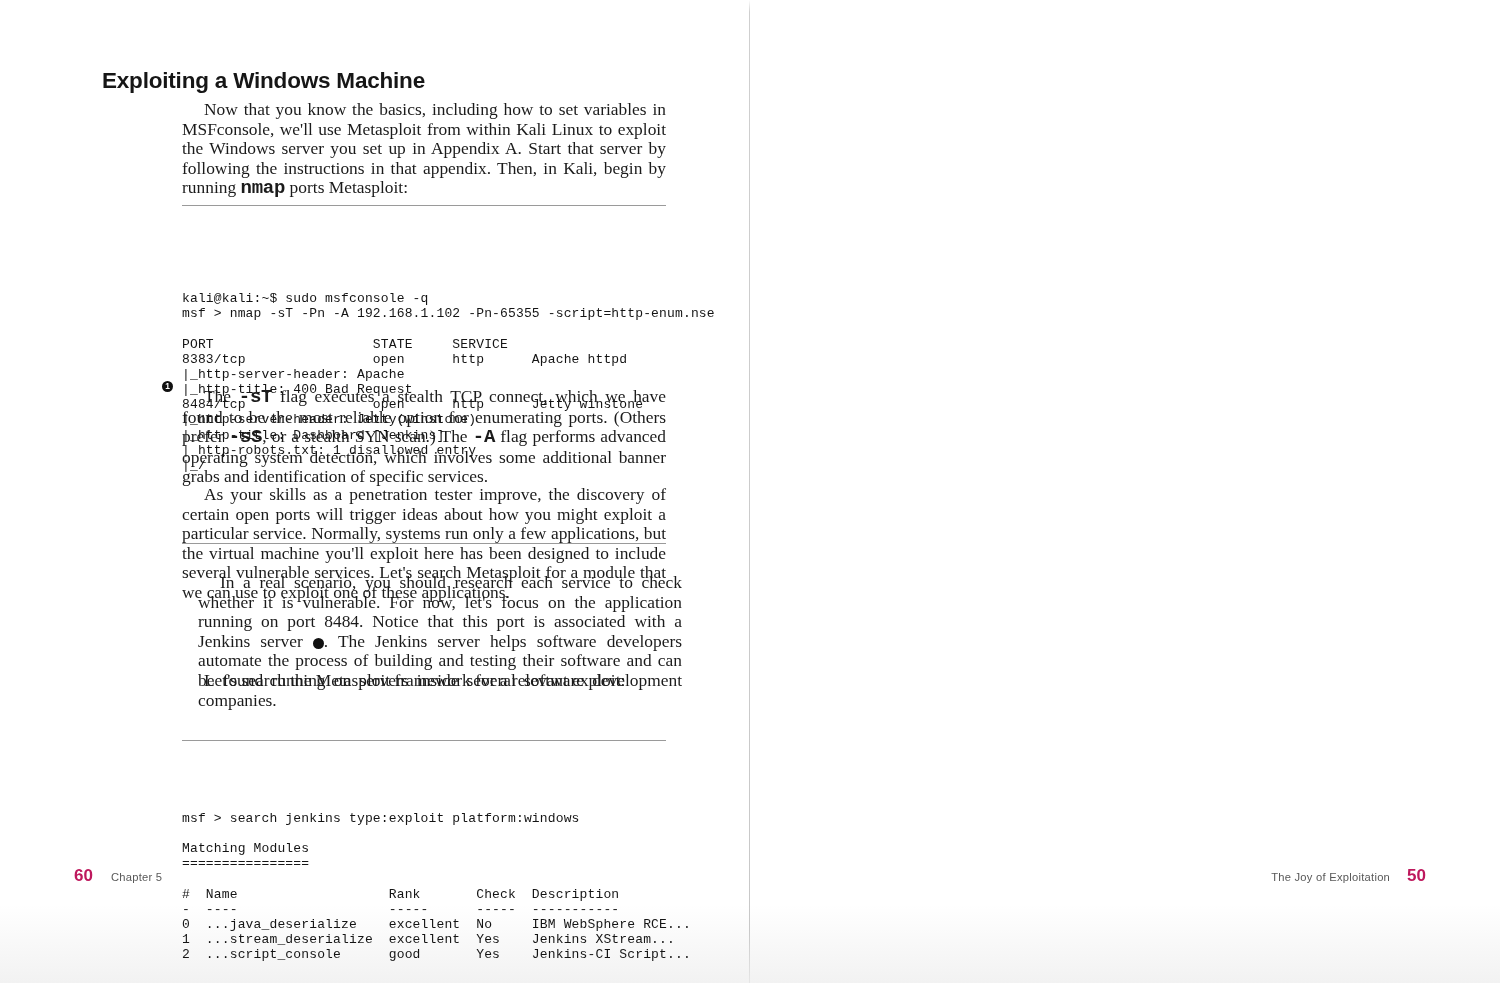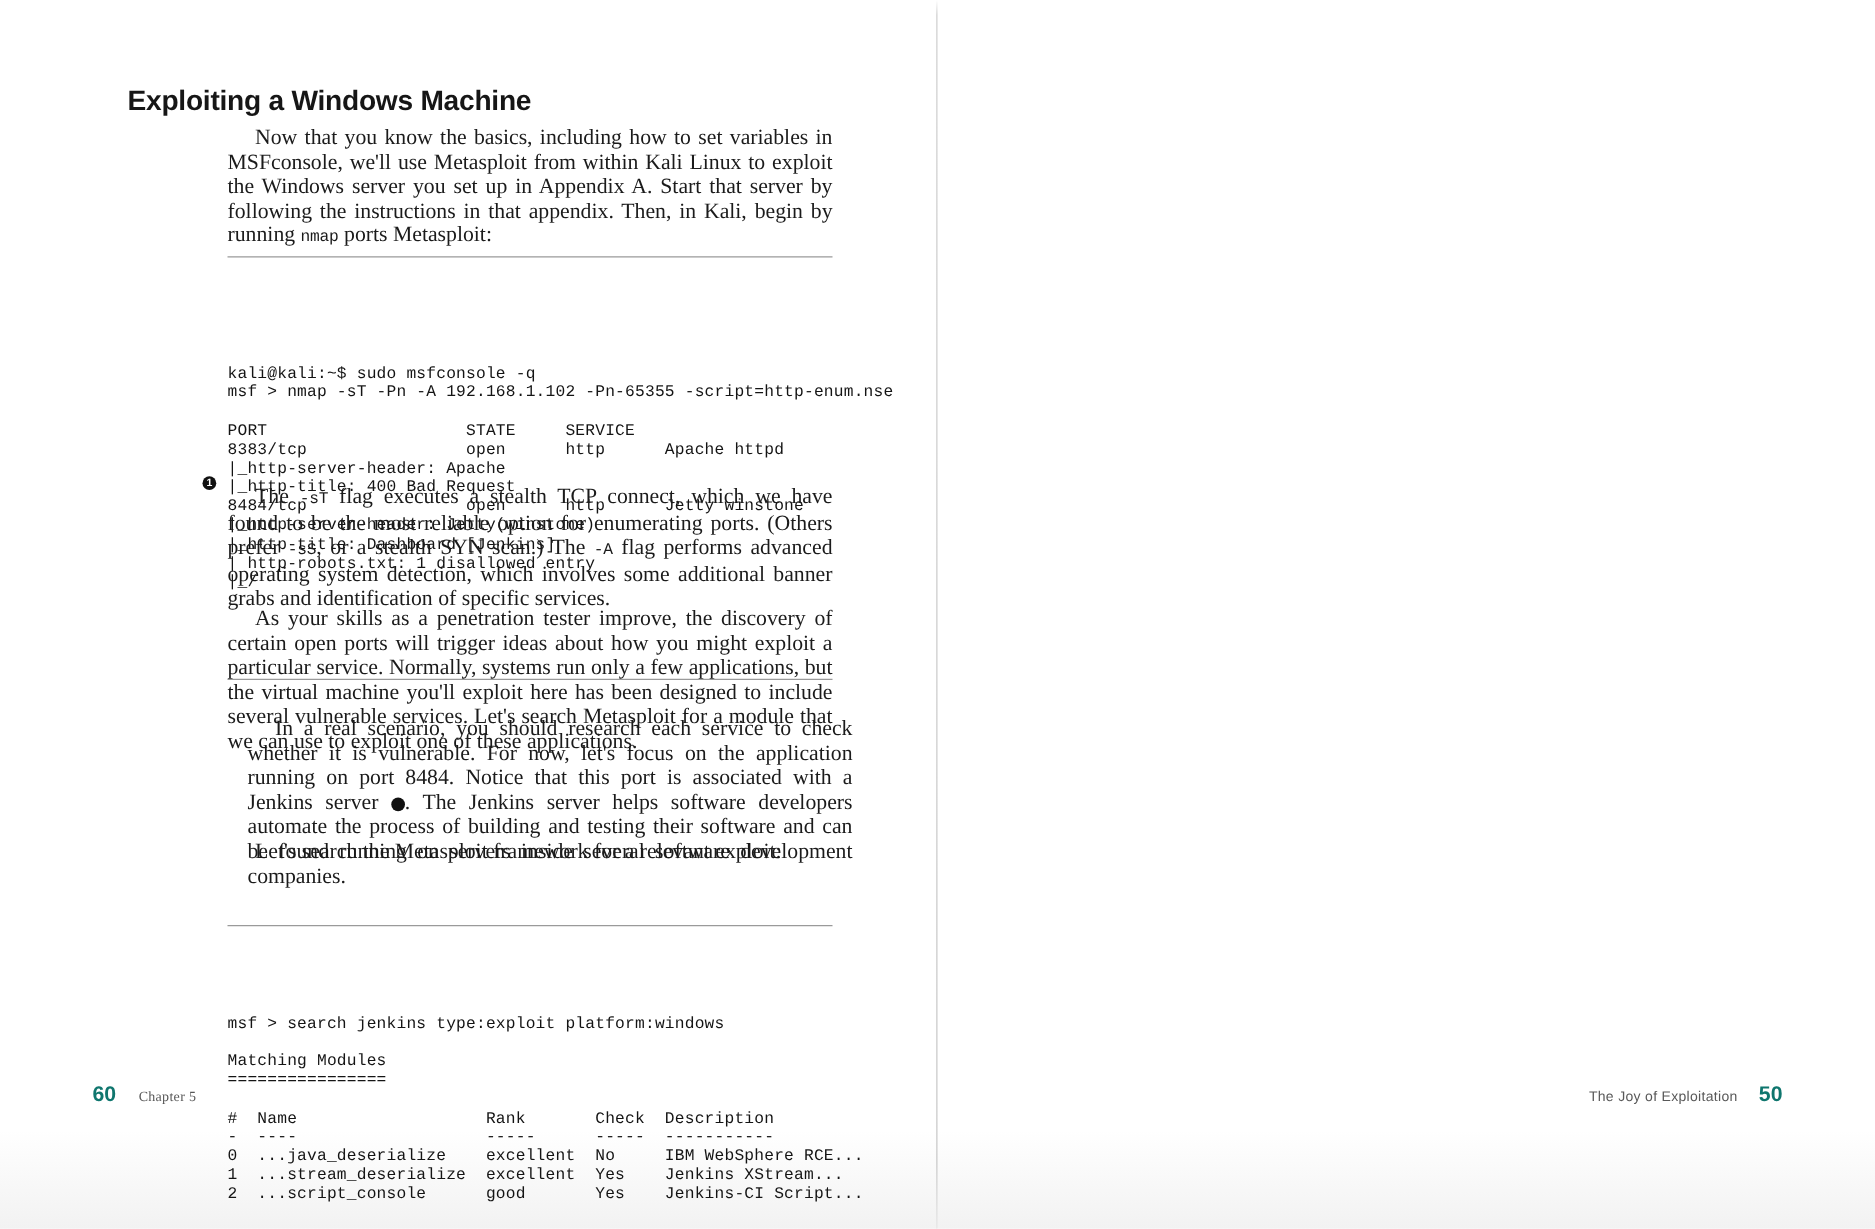--- a/index.html
+++ b/index.html
@@ -66,22 +66,22 @@
   }
   .col.left-col  { left: 182px; }
 
   .col p {
     margin: 0;
     text-indent: 22px;
   }
 
   b.cmd, .mono-inline {
     font-family: "Liberation Mono", monospace;
-    font-size: 13px;
-    font-weight: normal;
+    font-size: 19px;
+    font-weight: bold;
     letter-spacing: -0.2px;
   }
 
   
   .listing {
     position: absolute;
     font-family: "Liberation Mono", monospace;
     font-size: 13.0px;
     line-height: 15.15px;
     color: #141414;
@@ -119,29 +119,29 @@
     bottom: 44px;
     font-family: "Liberation Sans", sans-serif;
     color: #3a3a3a;
     white-space: nowrap;
     display: flex;
     align-items: baseline;
   }
   .folio .num {
     font-size: 17px;
     font-weight: bold;
-    color: #0f766e;
+    color: #be185d;
   }
   .folio .txt {
     font-size: 11.2px;
     color: #585858;
     letter-spacing: 0.25px;
   }
   .folio.l { left: 74px; }
-  .folio.l .txt { margin-left: 18px; font-family: Liberation Serif, serif; }
+  .folio.l .txt { margin-left: 18px; }
   .folio.r { right: 74px; }
   .folio.r .txt { margin-right: 17px; margin-top: 24px; }
 </style>
 </head>
 <body>
 
 <div class="spread">
 
   <div class="page left">
 

